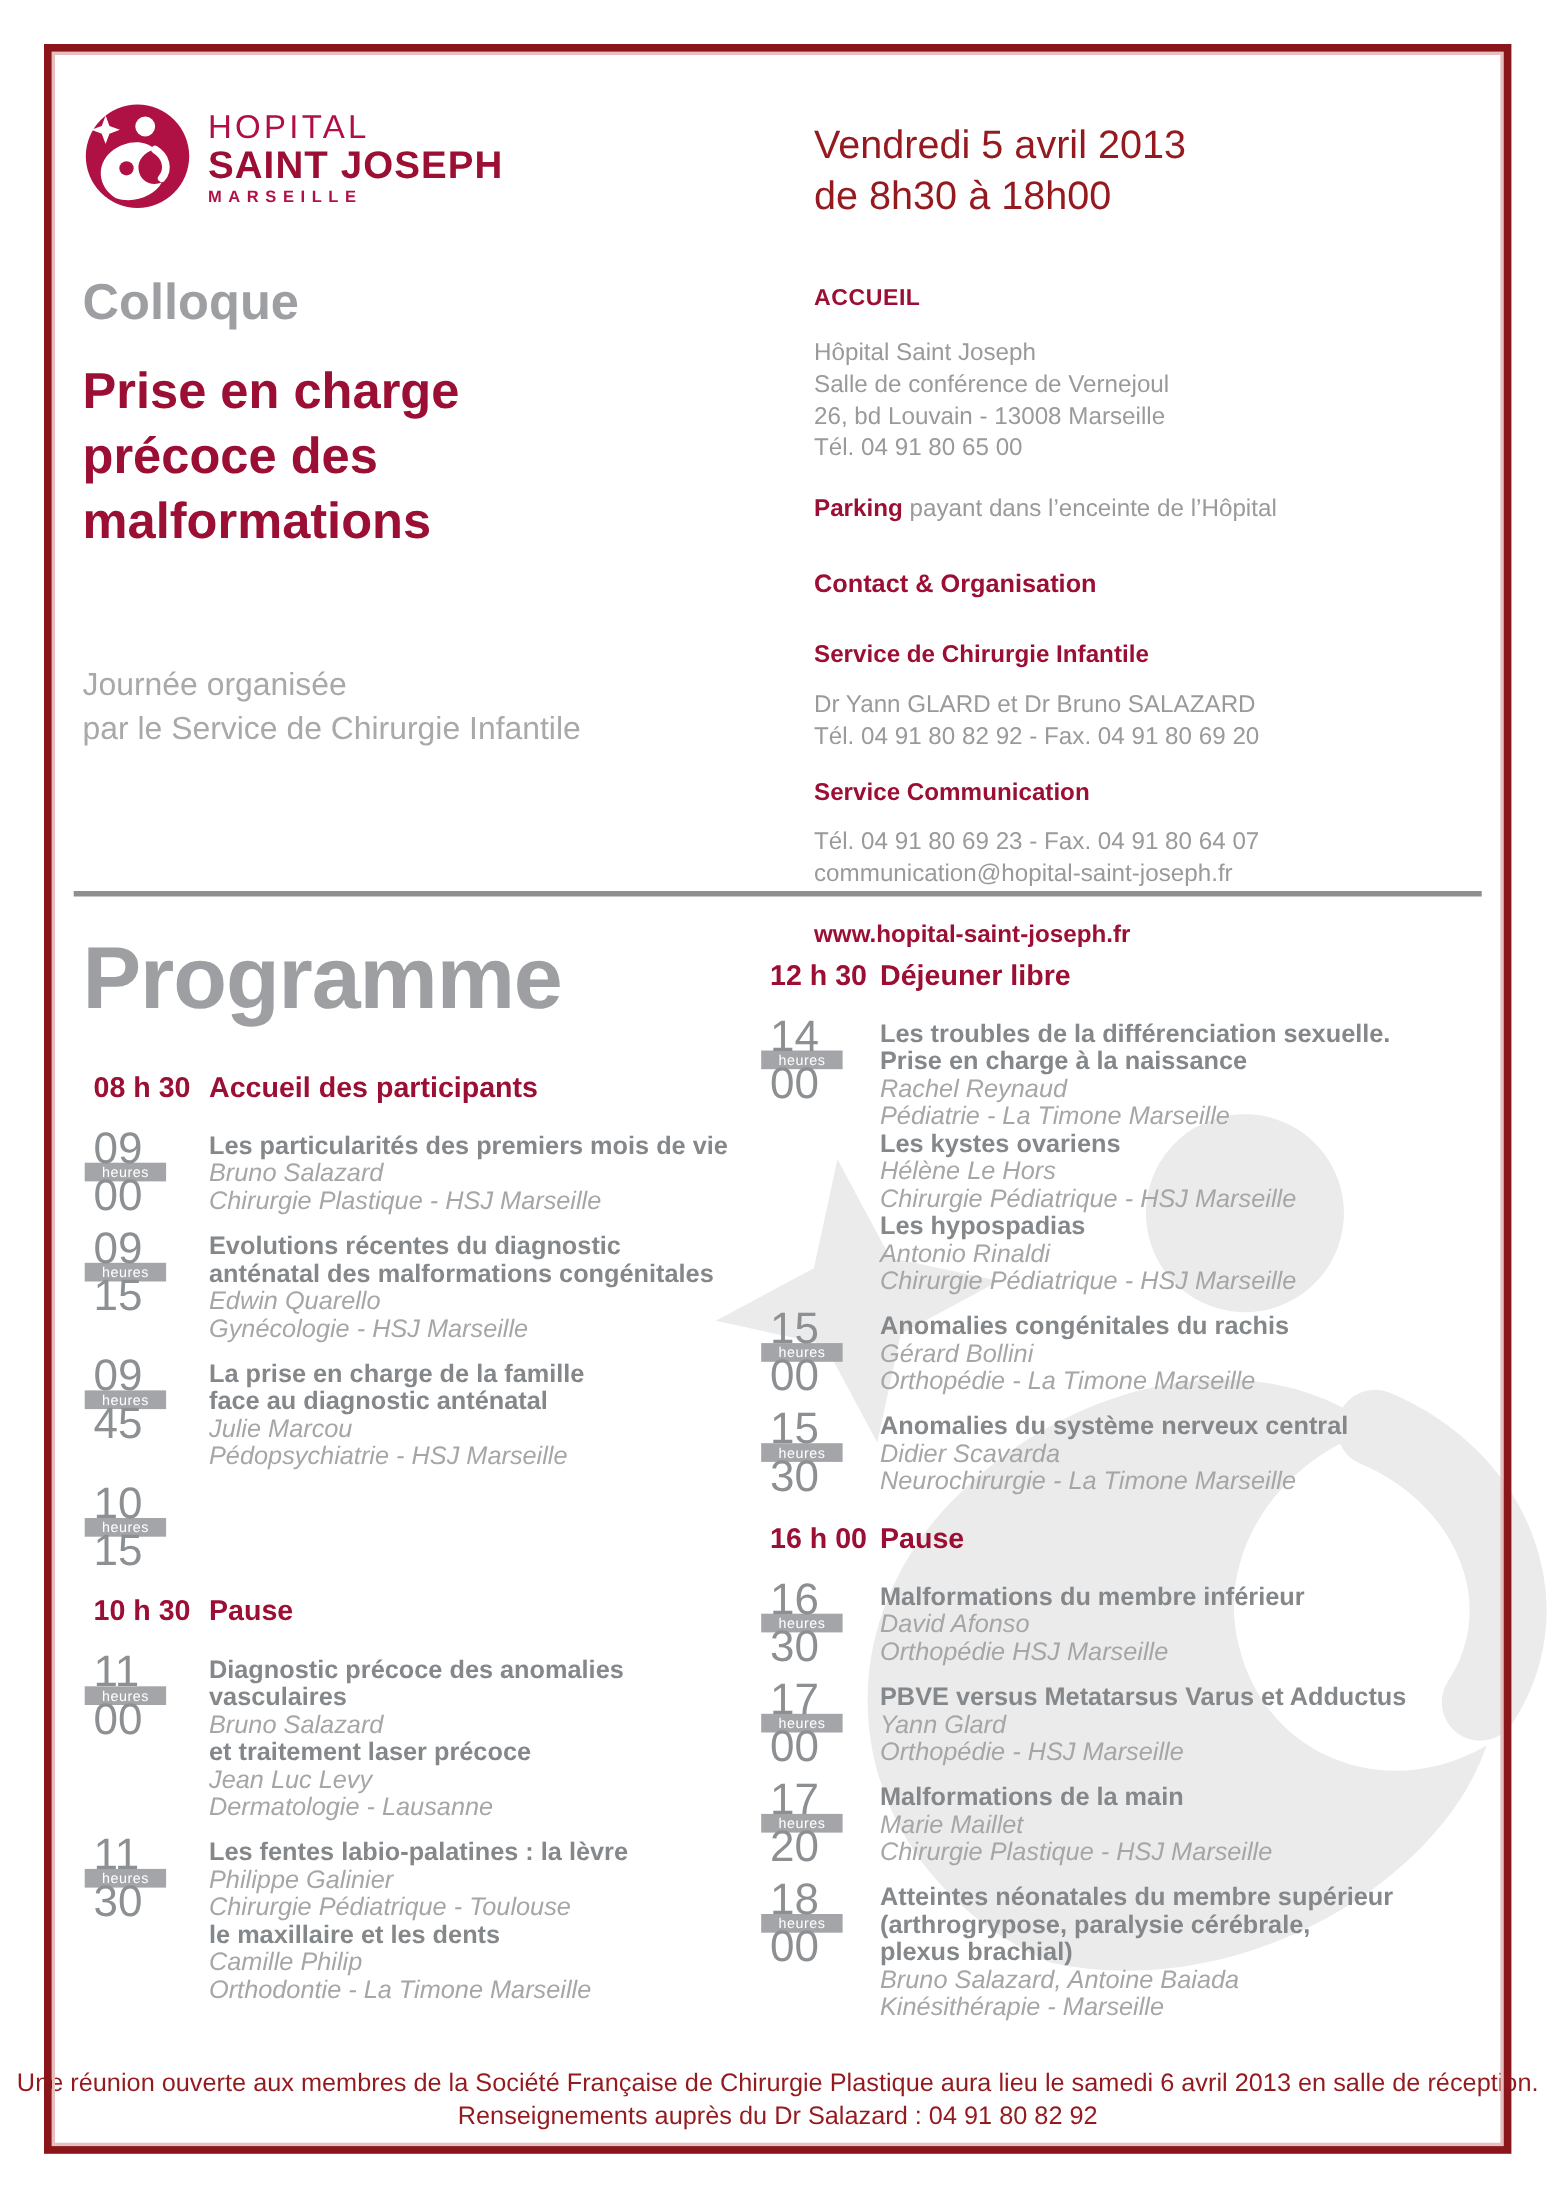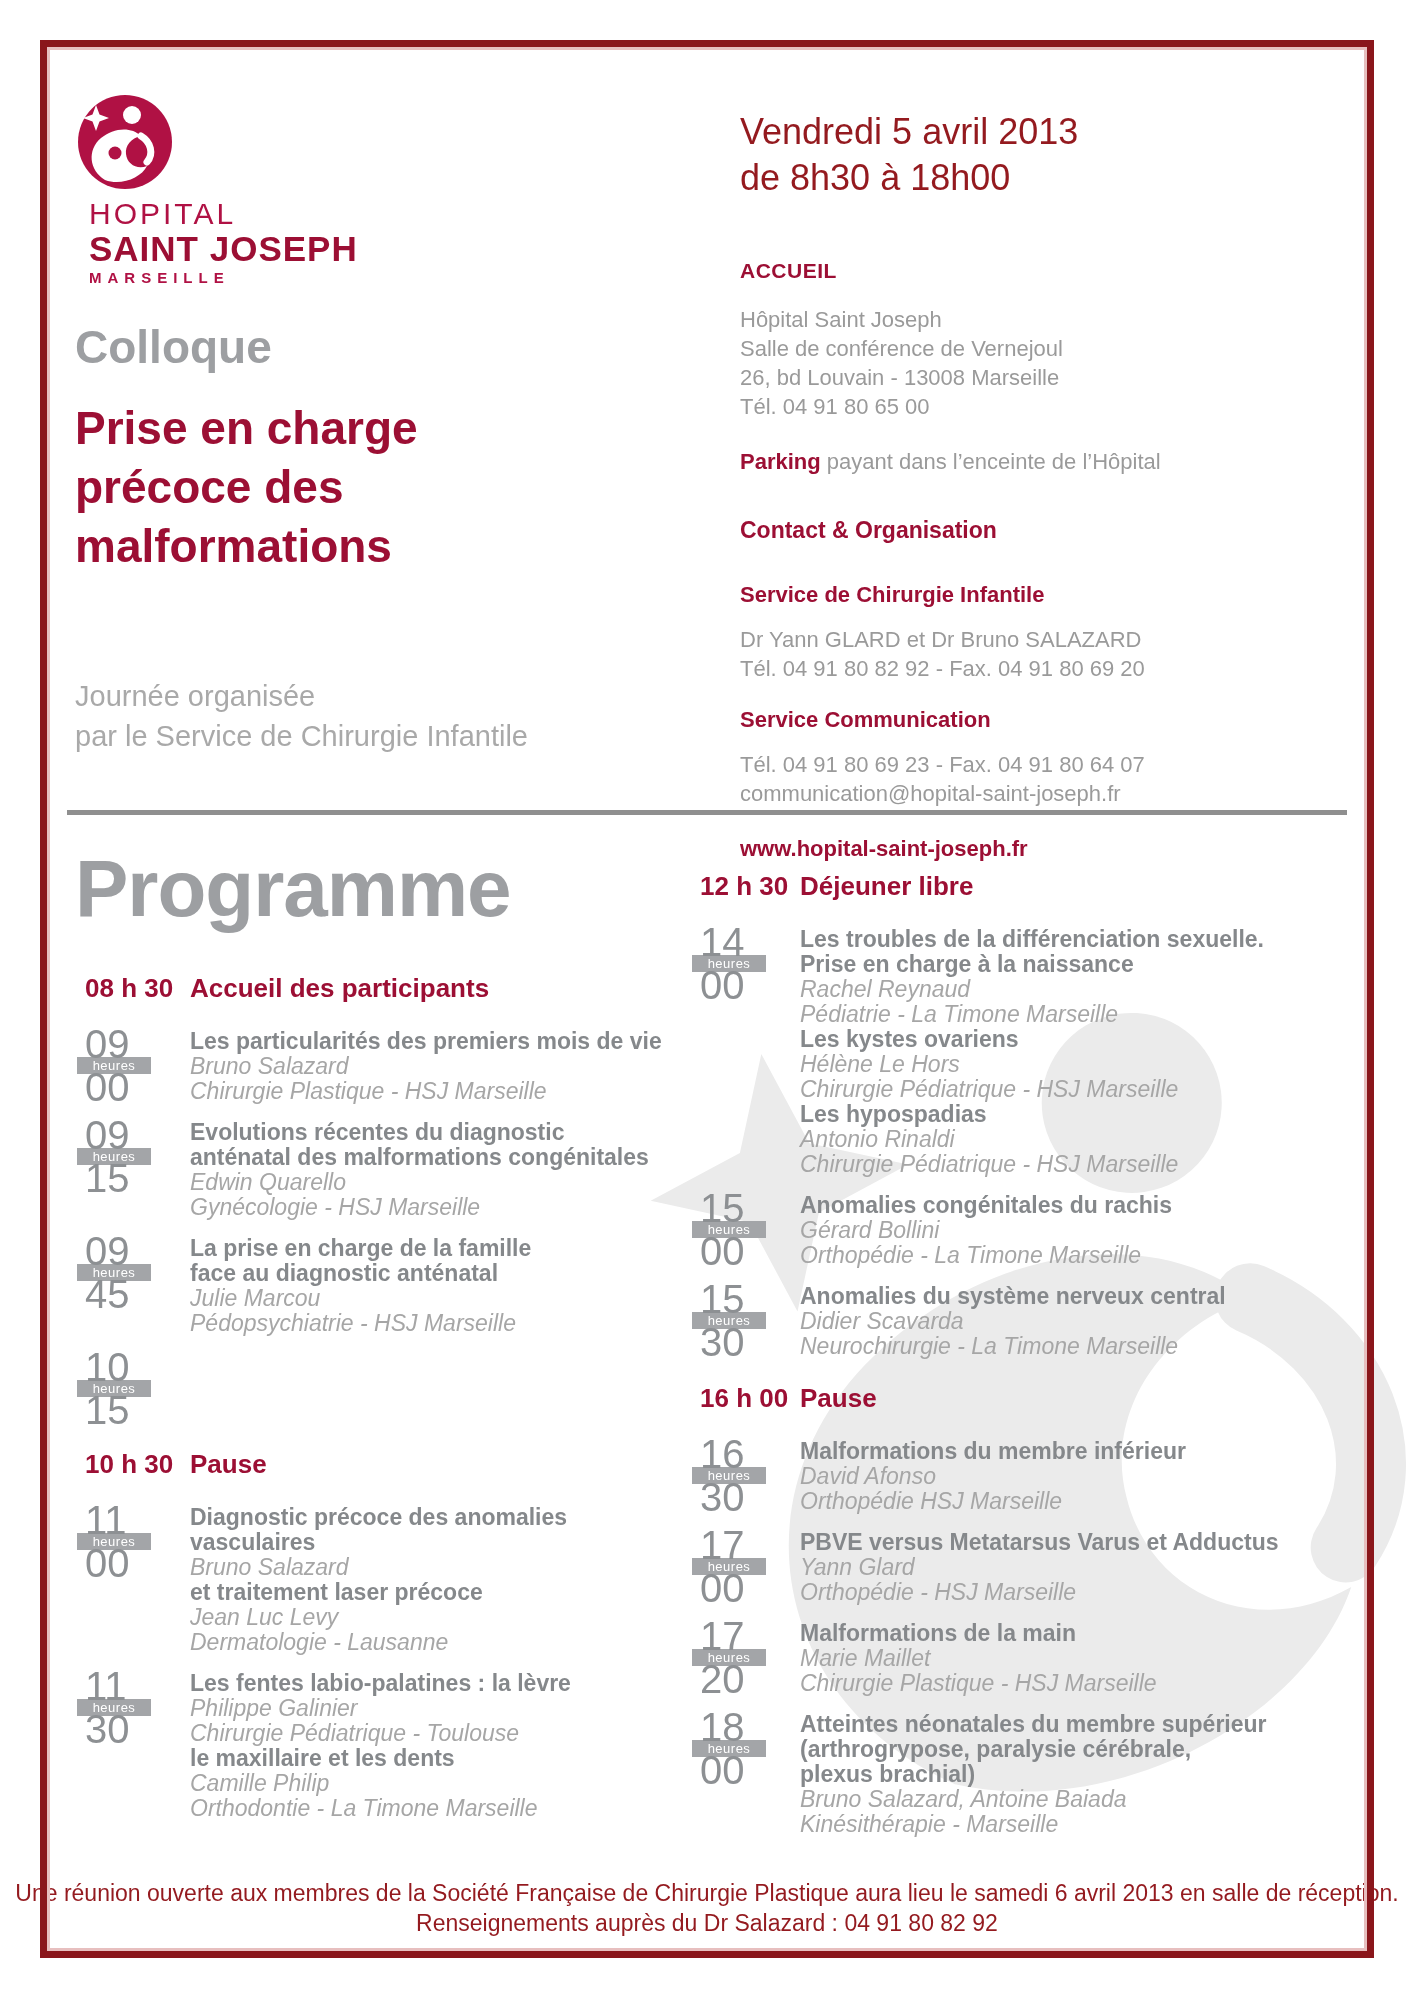--- a/index.html
+++ b/index.html
@@ -13,27 +13,27 @@
   body{background:#fff;font-family:"Liberation Sans",sans-serif;position:relative;overflow:hidden;}
   .page{position:absolute;inset:0;background:#fff;}
   .frame{position:absolute;left:40px;top:40px;right:40px;bottom:42px;
     border:7px solid var(--frame);box-shadow:inset 0 0 0 3px #e7bfbf;pointer-events:none;z-index:2;}
   .watermark{position:absolute;left:600px;top:880px;width:1000px;height:1000px;z-index:0;transform:rotate(-8deg);}
   .content{position:absolute;left:47px;top:47px;right:47px;bottom:49px;padding:0 28px;z-index:1;}
   
   .header{display:flex;height:763px;}
   .header-left{width:590px;flex:none;padding-top:45px;}
   .header-right{flex:1;padding-left:75px;padding-top:62px;}
-  .logo{display:flex;align-items:flex-start;flex-direction:column;}
+  .logo{display:flex;align-items:center;}
   .logo-mark{width:100px;height:100px;flex:none;}
   .logo-text{padding-left:14px;padding-top:6px;}
   .logo-l1{font-size:30px;letter-spacing:3px;color:var(--brand);line-height:32px;}
   .logo-l2{font-size:35px;font-weight:700;letter-spacing:1px;color:var(--title);line-height:37px;}
   .logo-l3{font-size:15px;font-weight:700;letter-spacing:6px;color:var(--brand);line-height:22px;}
-  .kicker{margin-top:32px;font-size:46px;font-weight:700;color:var(--gray-heading);line-height:52px;}
+  .kicker{margin-top:56px;font-size:46px;font-weight:700;color:var(--gray-heading);line-height:52px;}
   .title{margin-top:26px;font-size:46px;font-weight:700;color:var(--title);}
   .title .title-line{line-height:59px;}
   .subtitle{margin-top:100px;}
   .subtitle .ln{font-size:29px;color:#a9a9a9;line-height:40px;}
   .date{font-size:36px;color:var(--accent);line-height:46px;}
   .rh{margin-top:58px;font-size:21px;font-weight:700;letter-spacing:.5px;color:var(--title);}
   .gray-block{margin-top:22px;}
   .gray-block .ln{font-size:22px;line-height:29px;color:var(--text-gray);}
   .parking{margin-top:28px;font-size:22px;color:var(--text-gray);}
   .parking .red{color:var(--title);font-weight:700;}

